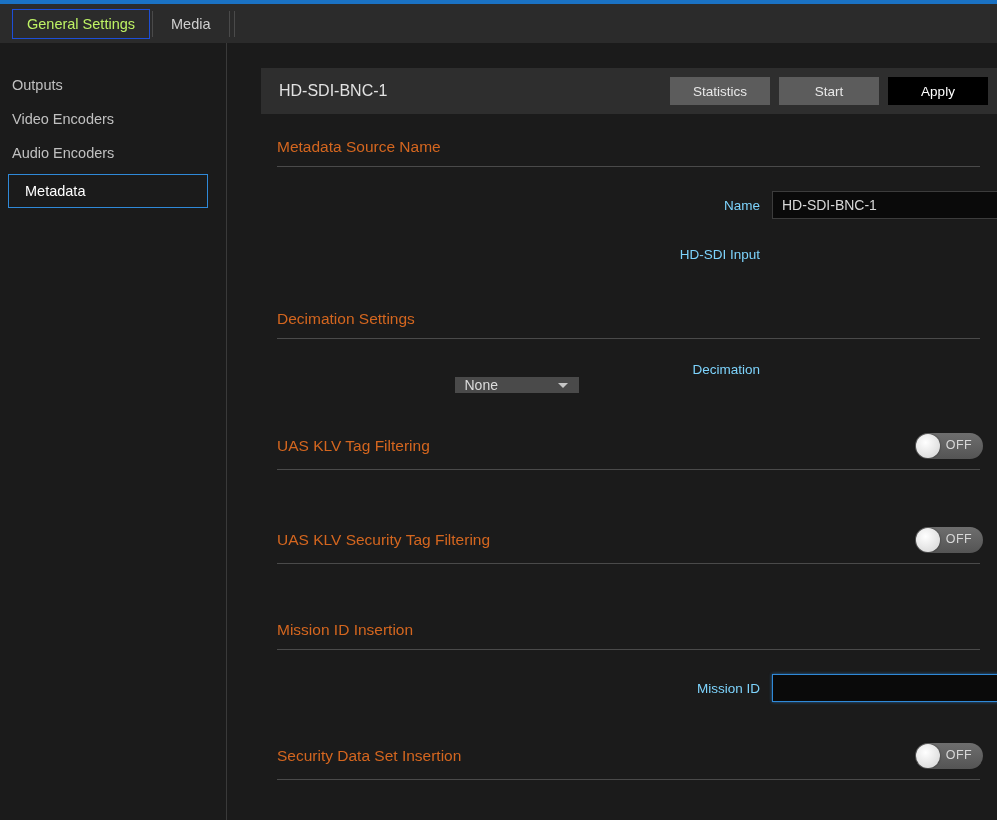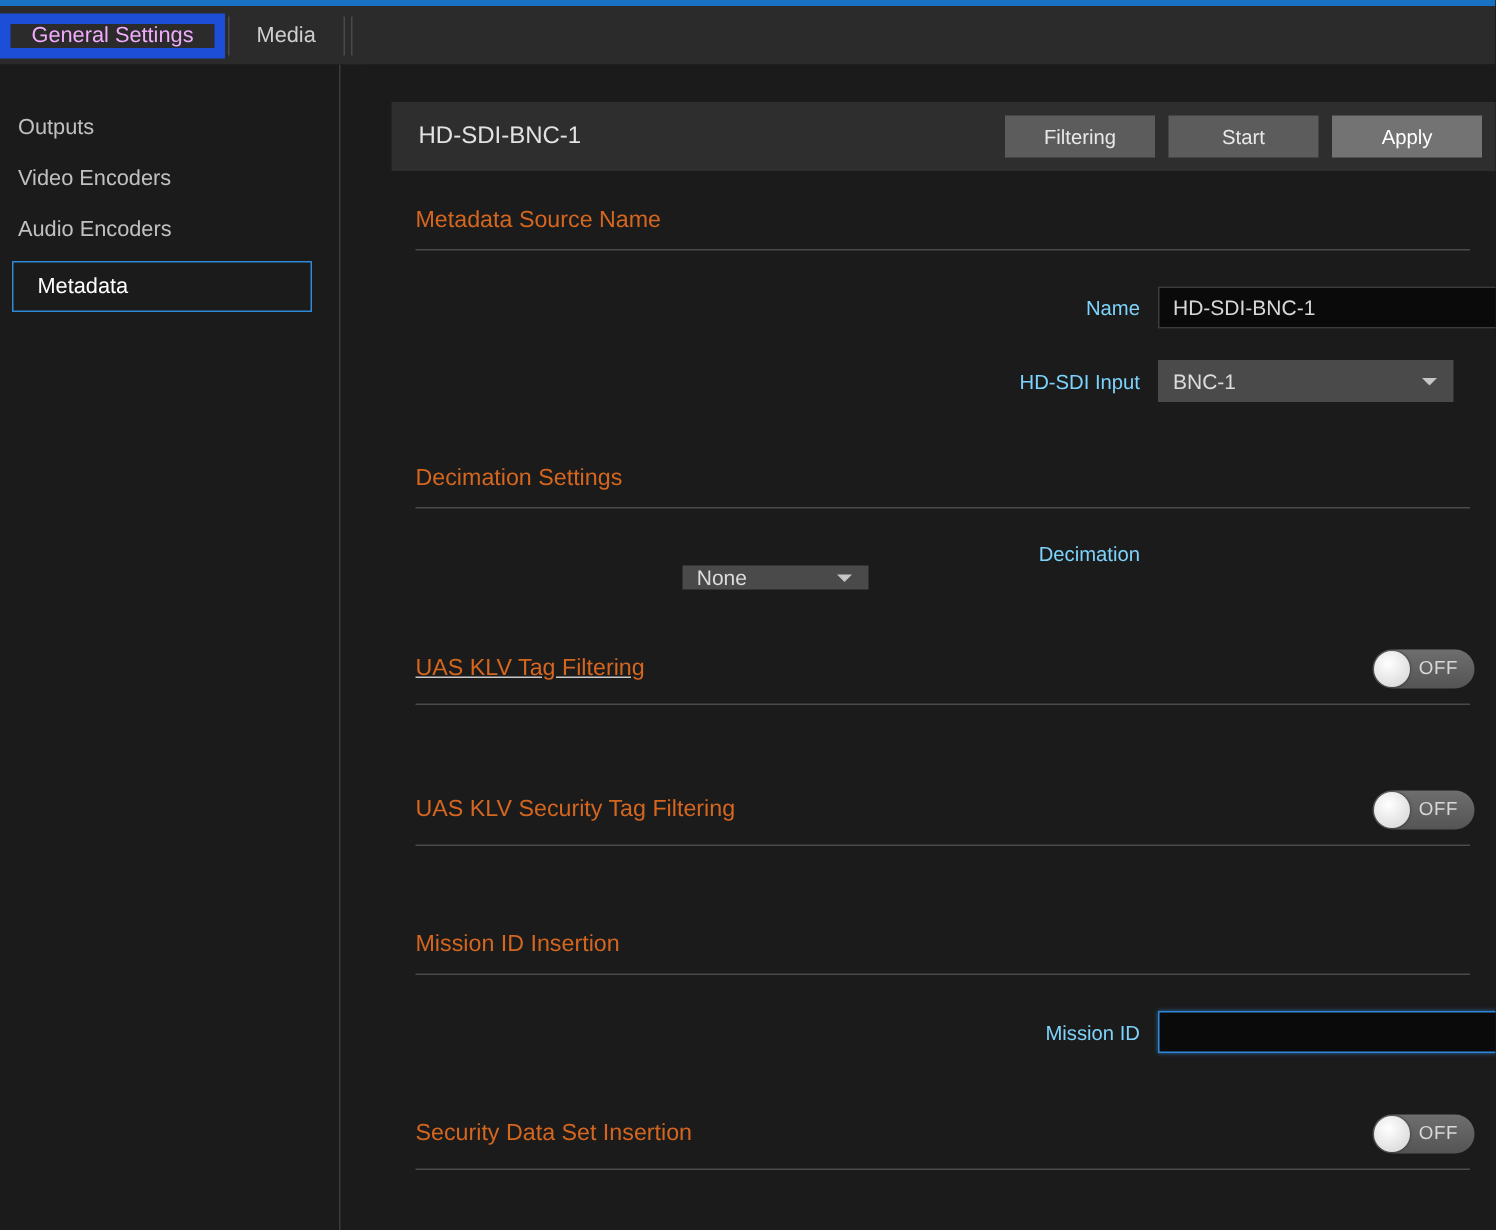--- a/index.html
+++ b/index.html
@@ -41,22 +41,23 @@
     align-items: center;
     justify-content: center;
     font-size: 14.5px;
     color: #cfcfcf;
     padding: 0 16px;
     box-sizing: border-box;
     cursor: pointer;
     white-space: nowrap;
   }
   .tab.active {
-    border: 7px solid #1d4ed8;
-    color: #f0abfc;
+    border: 1px solid #1d4ed8;
+    color: #bef264;
+    margin-left: 12px;
     padding: 0 14px;
     height: 30px;
   }
   .tab-sep {
     width: 1px;
     height: 26px;
     background: #4a4a4a;
     margin: 0 2px;
   }
 
@@ -124,21 +125,21 @@
     font-size: 13.5px;
     border: none;
     display: inline-flex;
     align-items: center;
     justify-content: center;
     margin-left: 9px;
     cursor: pointer;
     font-family: "Liberation Sans", sans-serif;
   }
   .btn.primary {
-    background: #737373;
+    background: #000000;
     color: #ffffff;
   }
 
   
   .section {
     position: absolute;
     left: 17px;
     width: 737px;
   }
   .section-title {
@@ -265,57 +266,53 @@
   <div class="side-item">Outputs</div>
   <div class="side-item">Video Encoders</div>
   <div class="side-item">Audio Encoders</div>
   <div class="side-item active">Metadata</div>
 </div>
 
 <div class="content">
 
   <div class="panel-header">
     <div class="panel-title">HD-SDI-BNC-1</div>
-    <button class="btn">Filtering</button>
+    <button class="btn">Statistics</button>
     <button class="btn">Start</button>
     <button class="btn primary">Apply</button>
   </div>
 
   <div class="section" style="top:95px;">
     <div class="section-title">Metadata Source Name</div>
     <div class="section-rule"></div>
   </div>
 
   <div class="field-row" style="top:147px;">
     <div class="field-label">Name</div>
     <input class="text-input" style="width: 401px;" value="HD-SDI-BNC-1">
   </div>
 
   <div class="field-row" style="top:196px;">
     <div class="field-label">HD-SDI Input</div>
-    <div class="select" style="width:197px;">
-      <span>BNC-1</span>
-      <span class="caret"></span>
-    </div>
   </div>
 
   <div class="section" style="top:267px;">
     <div class="section-title">Decimation Settings</div>
     <div class="section-rule"></div>
   </div>
 
   <div class="field-row" style="top:319px;flex-direction:column;">
     <div class="field-label">Decimation</div>
     <div class="select" style="width:124px;">
       <span>None</span>
       <span class="caret"></span>
     </div>
   </div>
 
-  <div class="toggle-section" style="top:388px;text-decoration:underline;">
+  <div class="toggle-section" style="top:388px;">
     <div class="toggle-row">
       <div class="section-title-inline">UAS KLV Tag Filtering</div>
       <div class="switch">
         <div class="knob"></div>
         <div class="lbl">OFF</div>
       </div>
     </div>
     <div class="section-rule" style="margin-top:8px;"></div>
   </div>
 

